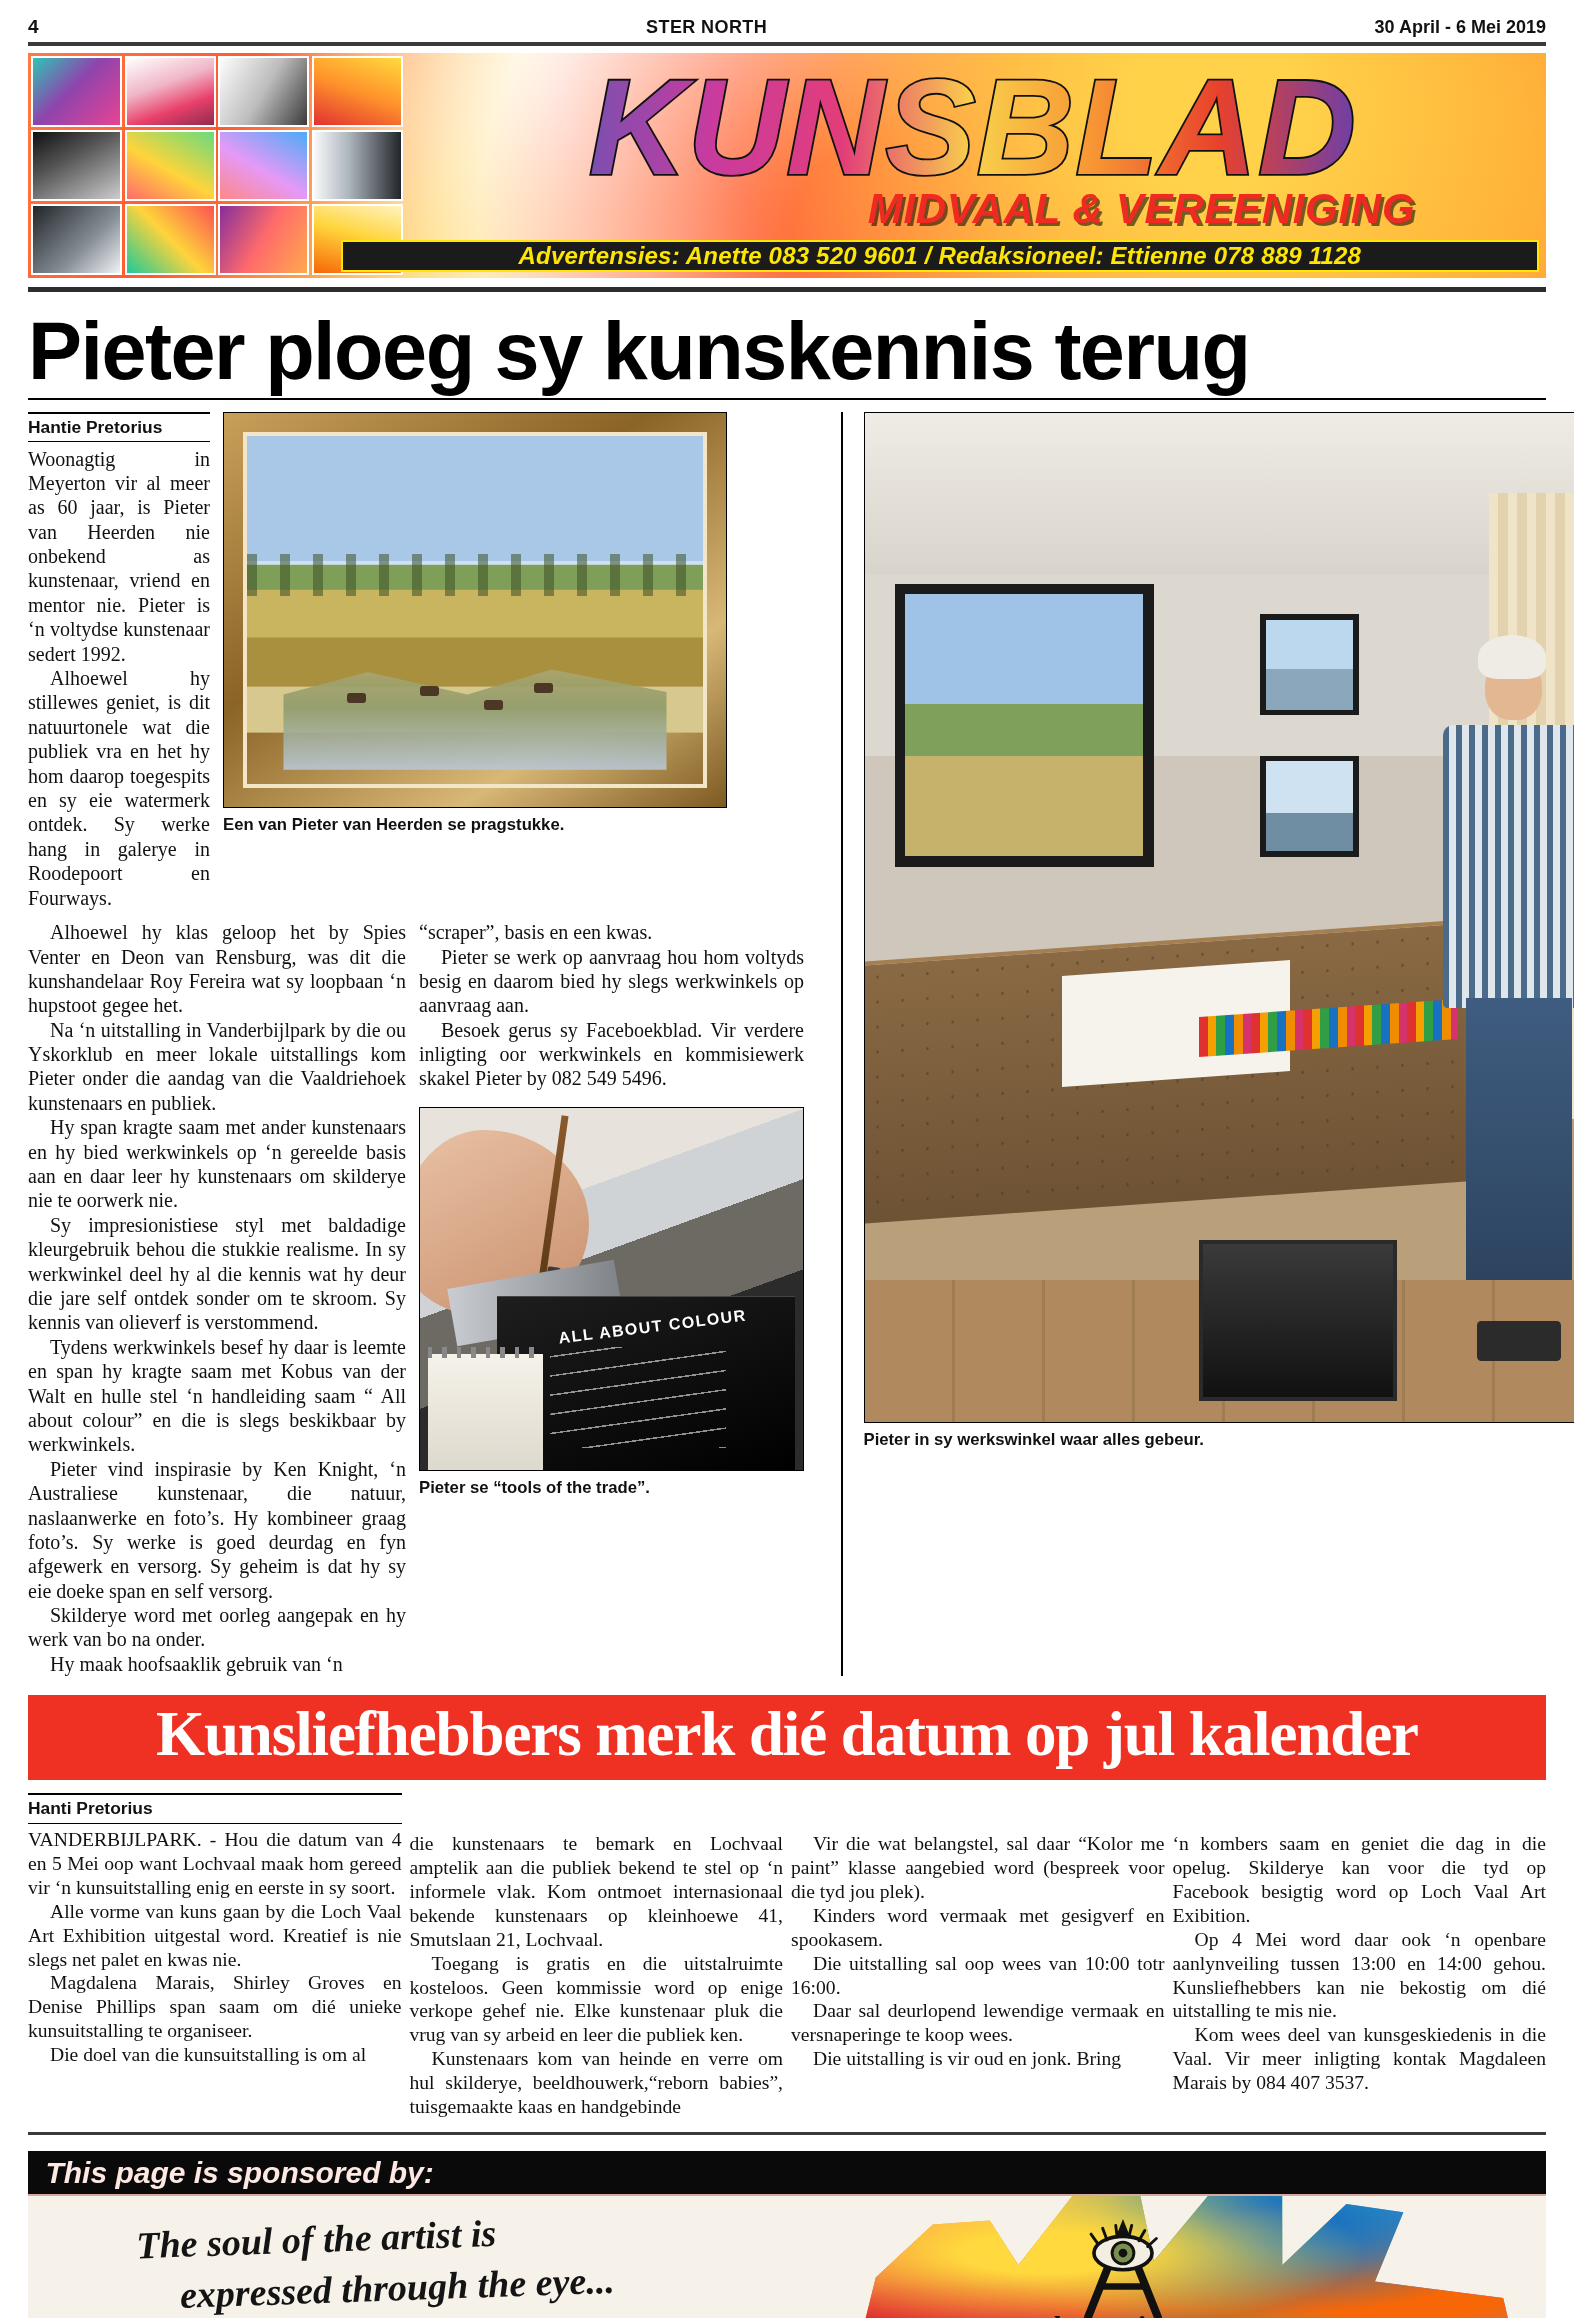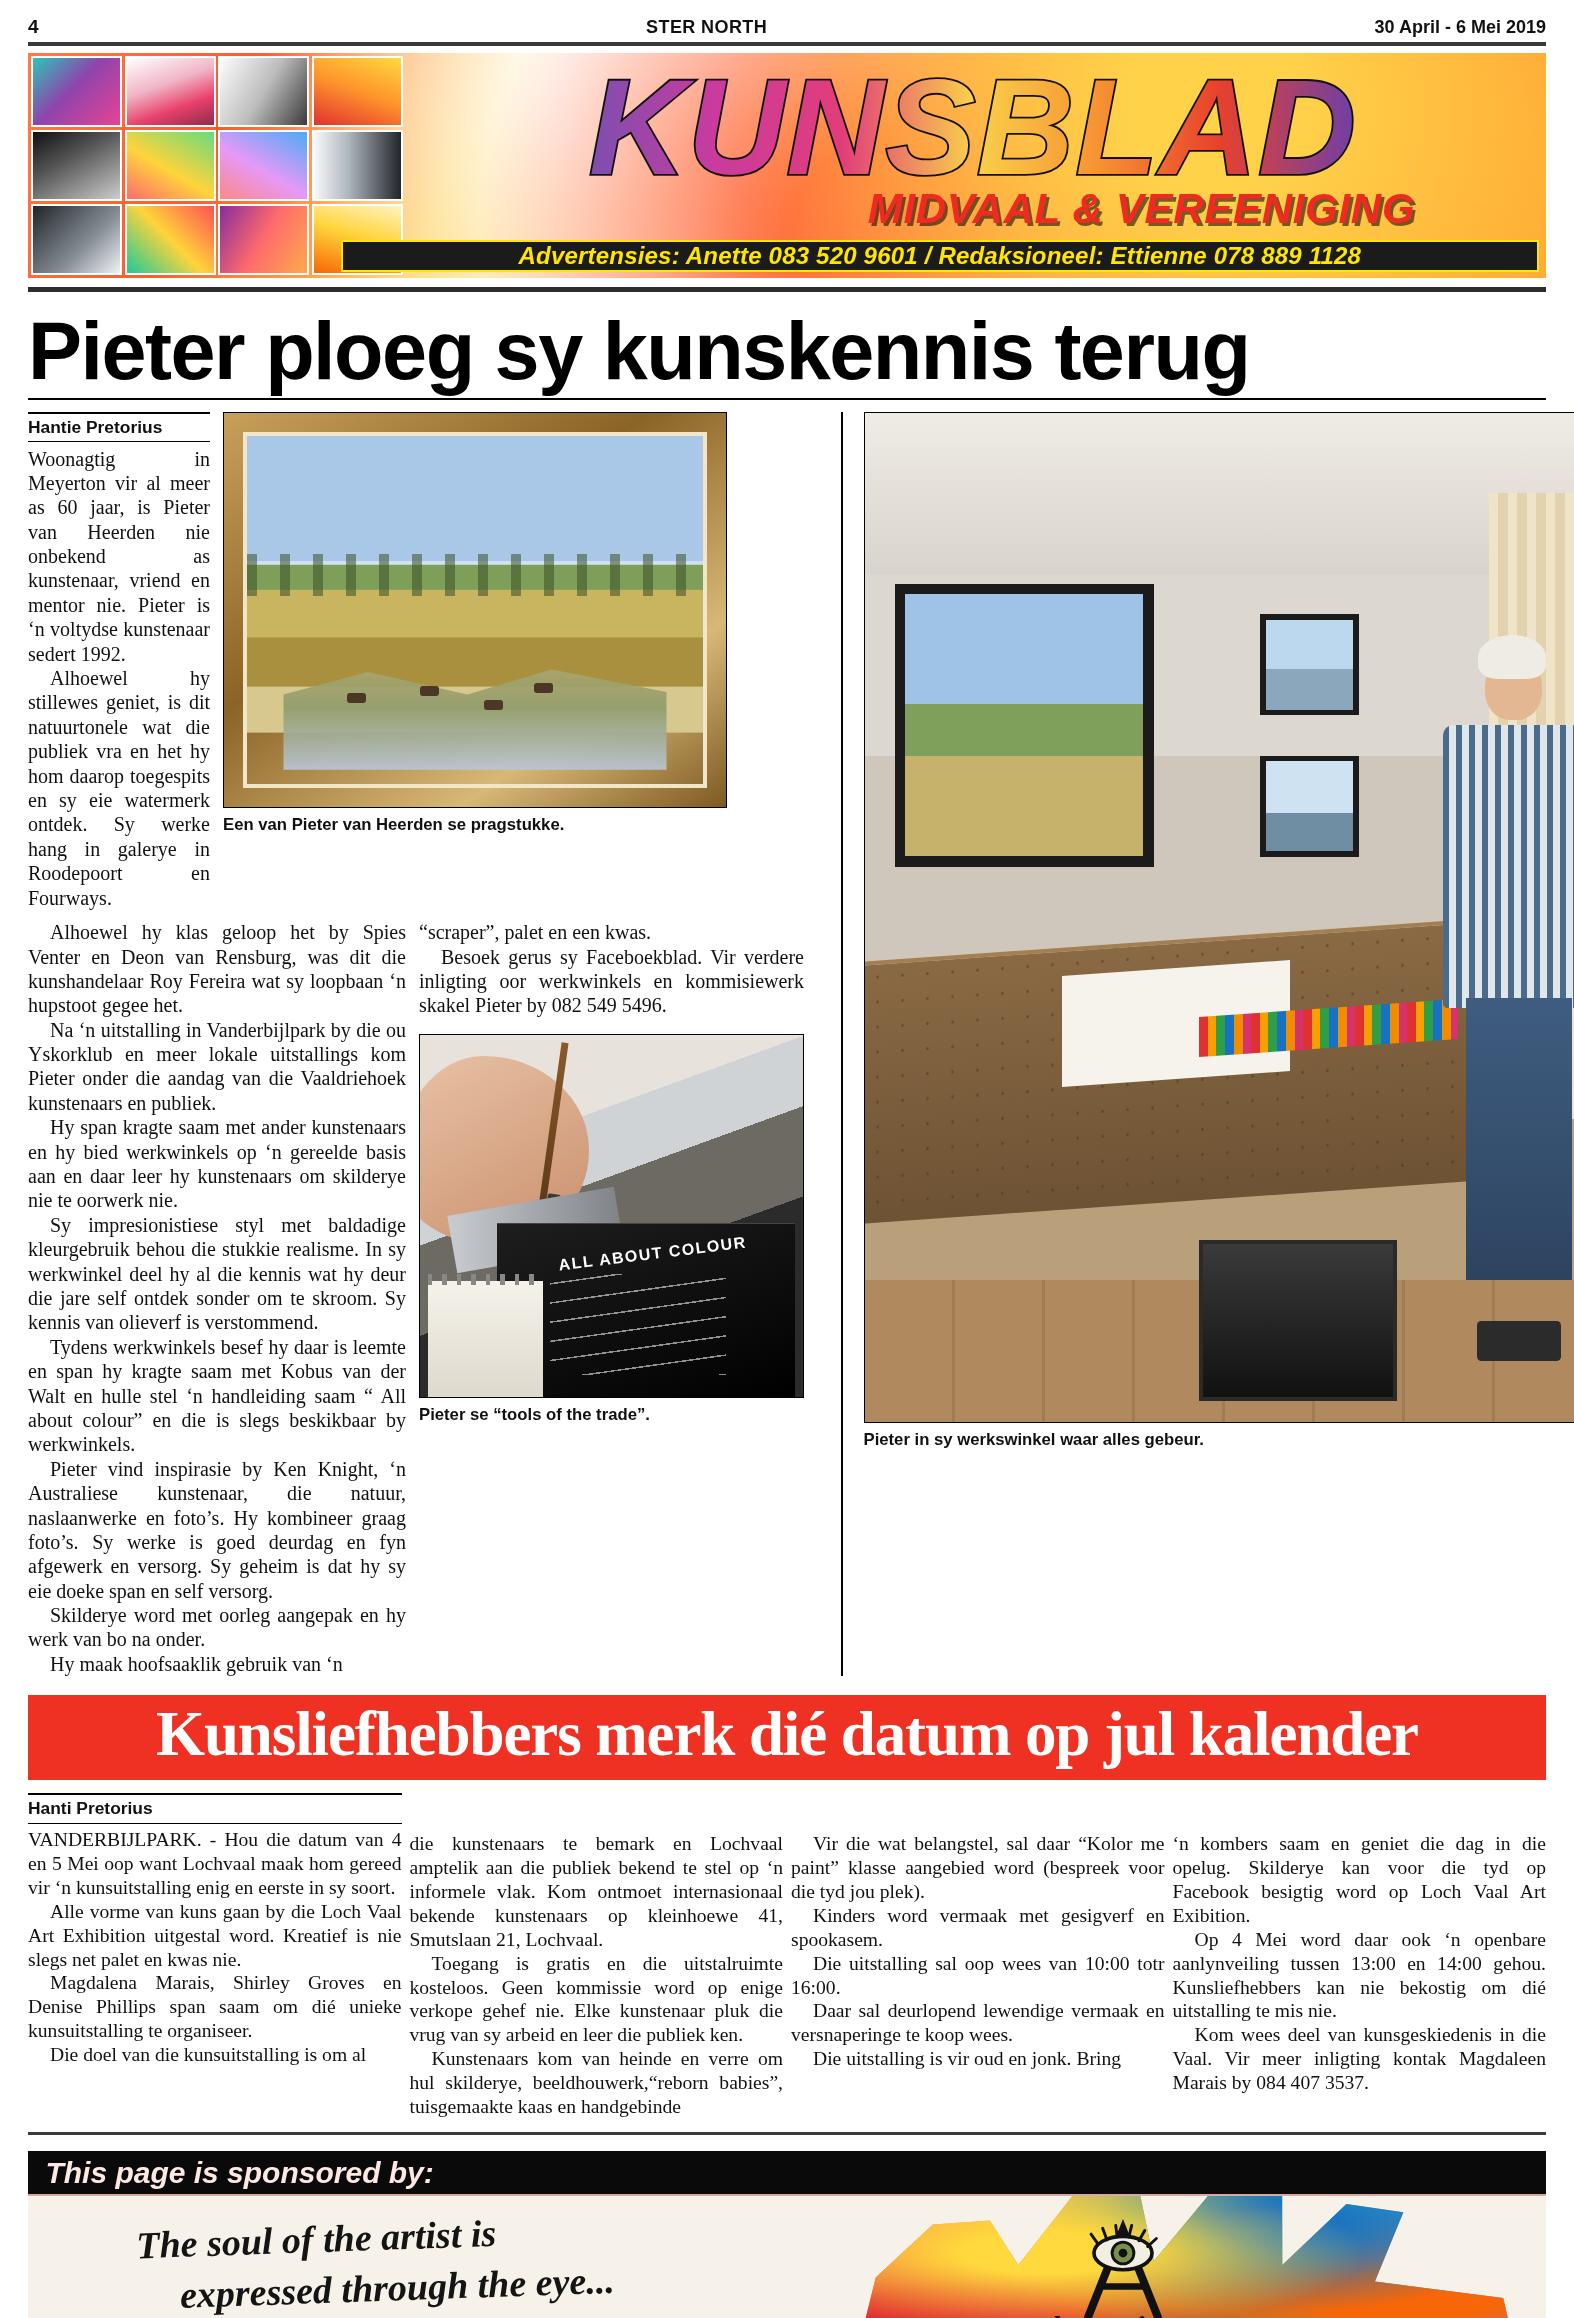--- a/index.html
+++ b/index.html
@@ -290,21 +290,22 @@
             <p>Sy impresionistiese styl met baldadige kleurgebruik behou die stukkie realisme. In sy werkwinkel deel hy al die kennis wat hy deur die jare self ontdek sonder om te skroom. Sy kennis van olieverf is verstommend.</p>
             <p>Tydens werkwinkels besef hy daar is leemte en span hy kragte saam met Kobus van der Walt en hulle stel ‘n handleiding saam “ All about colour” en die is slegs beskikbaar by werkwinkels.</p>
             <p>Pieter vind inspirasie by Ken Knight, ‘n Australiese kunstenaar, die natuur, naslaanwerke en foto’s. Hy kombineer graag foto’s. Sy werke is goed deurdag en fyn afgewerk en versorg. Sy geheim is dat hy sy eie doeke span en self versorg.</p>
             <p>Skilderye word met oorleg aangepak en hy werk van bo na onder.</p>
             <p>Hy maak hoofsaaklik gebruik van ‘n</p>
           </div>
         </div>
 
         <div style="width:385px;">
           <div class="body-text">
-            <p class="first">“scraper”, palet en een kwas.</p>
+            <p class="first">“scraper”, basis en een kwas.</p>
+            <p>Pieter se werk op aanvraag hou hom voltyds besig en daarom bied hy slegs werkwinkels op aanvraag aan.</p>
             <p>Besoek gerus sy Faceboekblad. Vir verdere inligting oor werkwinkels en kommisiewerk skakel Pieter by 082 549 5496.</p>
           </div>
 
           <div style="margin-top:16px;">
             <div class="tools-photo">
               <div class="hand"></div>
               <div class="brush"></div>
               <div class="brushtip"></div>
               <div class="scraper"></div>
               <div class="book"></div>

